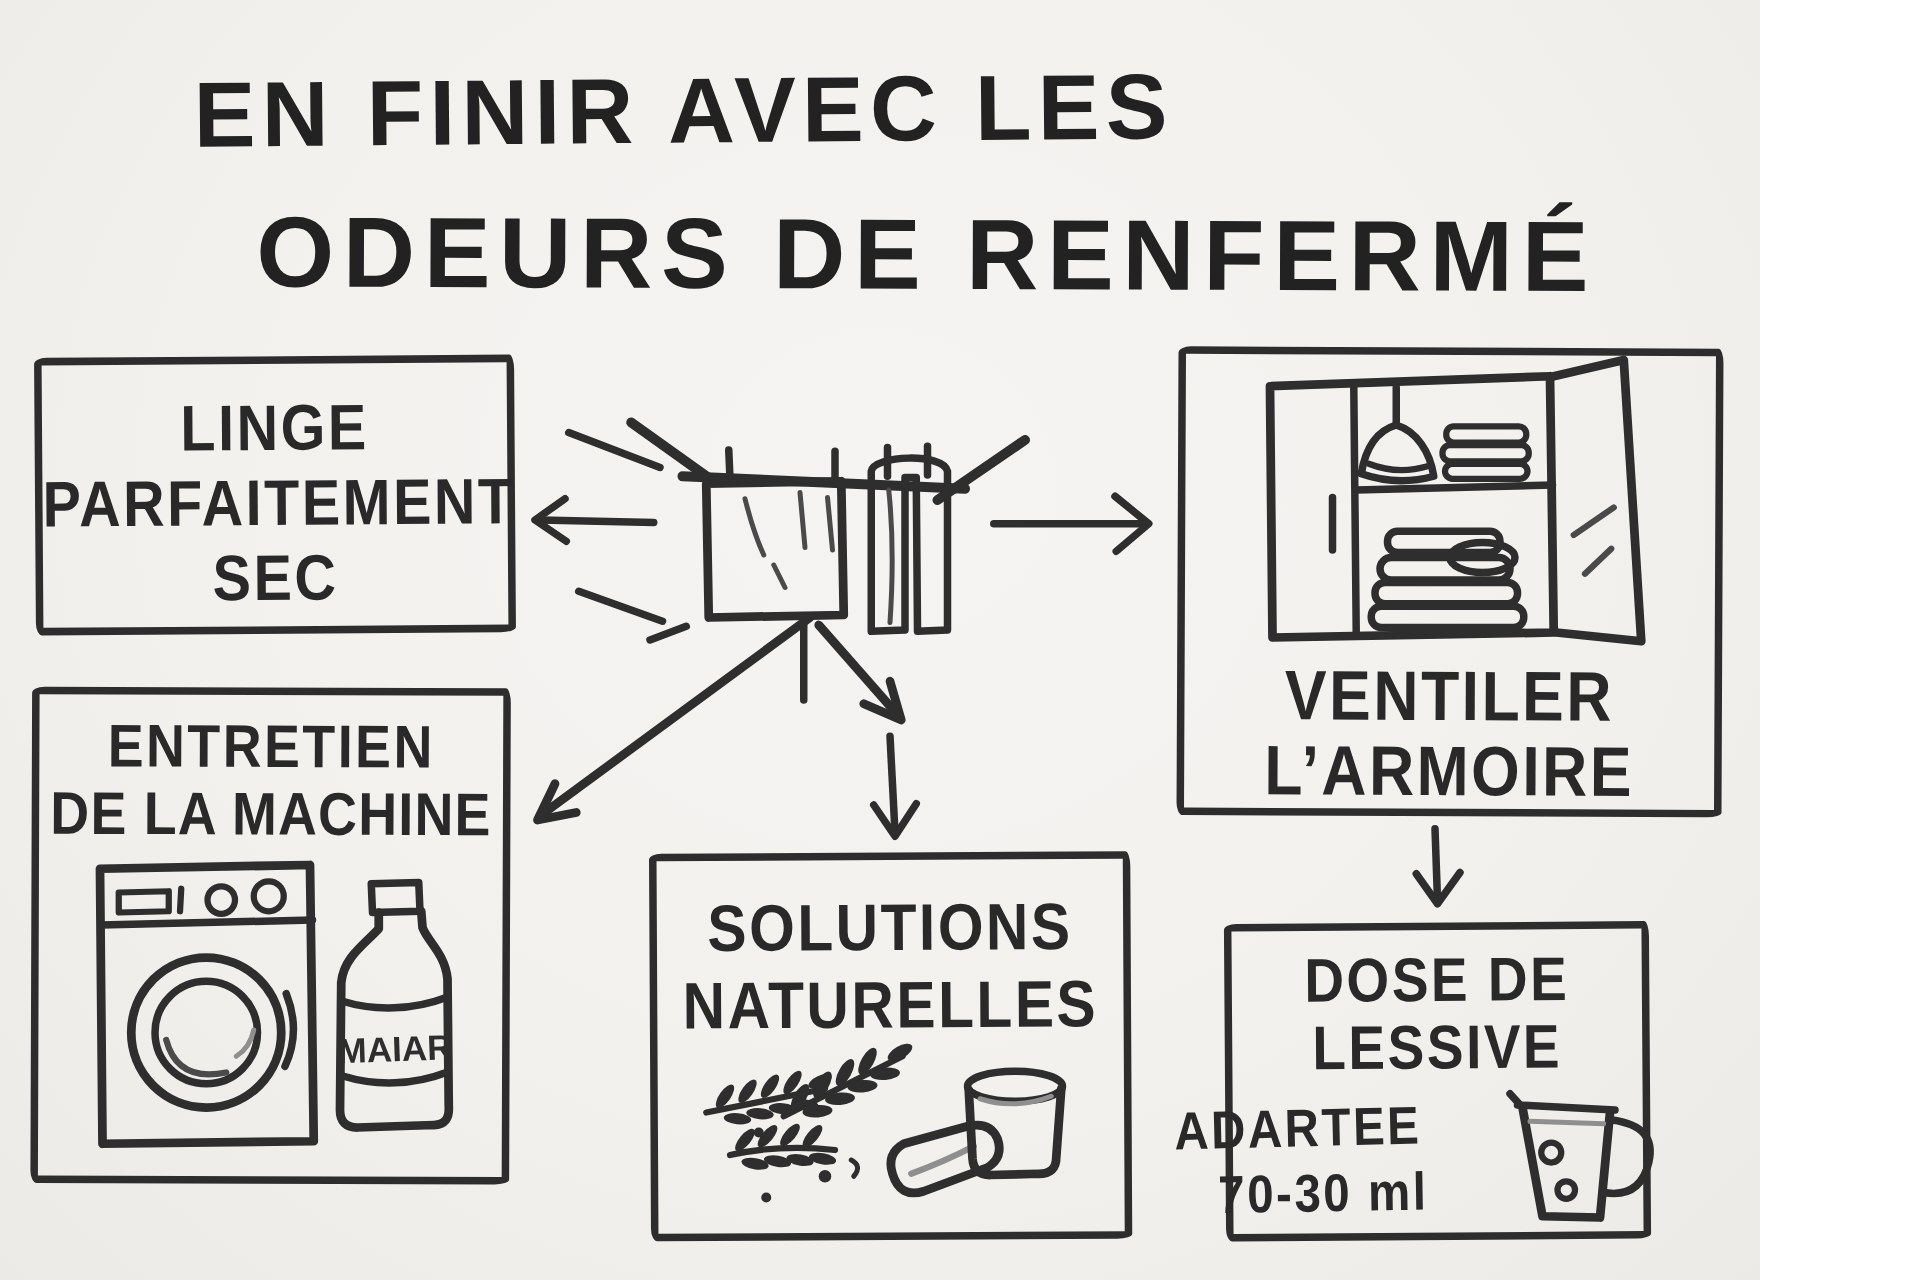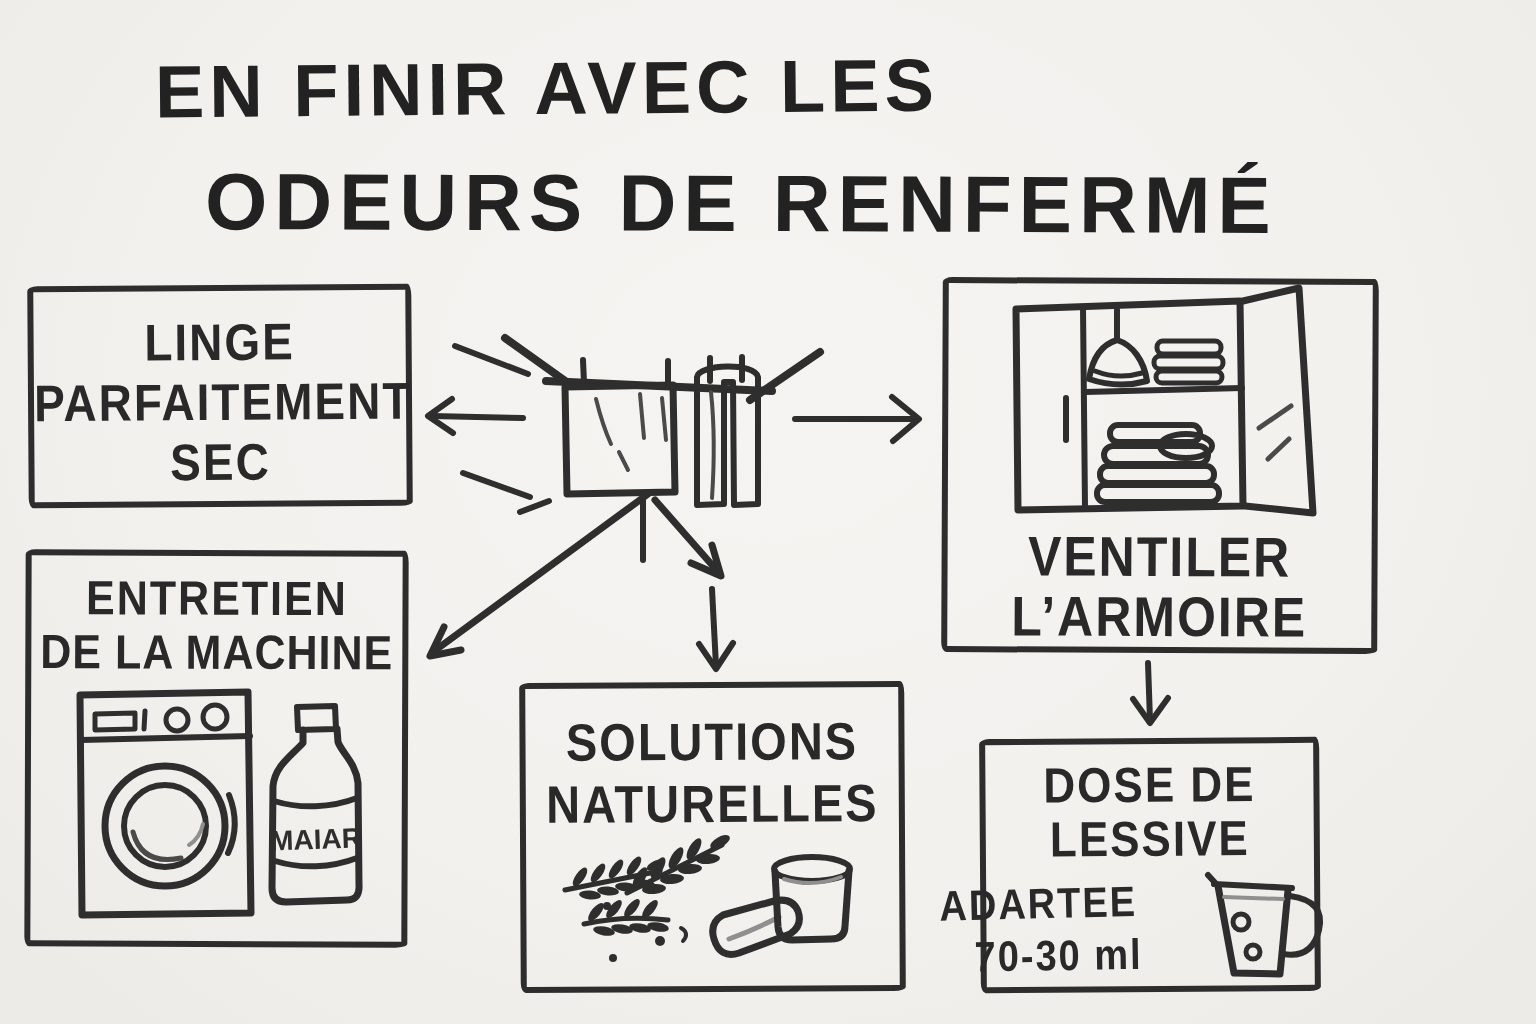--- a/index.html
+++ b/index.html
@@ -1,17 +1,17 @@
 <!DOCTYPE html>
 <html><head>
 <meta charset="utf-8">
 <style>
   html,body{margin:0;padding:0;}
   #canvas{
-    position:relative; width:1536px; height:1024px; overflow:hidden;
+    position:relative; width:1408px; height:1024px; overflow:hidden;
     background: radial-gradient(ellipse at 50% 38%, #f5f4f2 0%, #f2f1ee 55%, #eceae7 100%);
     font-family:"Liberation Sans", sans-serif;
     color:#262626;
   }
   .ttl{
     position:absolute; font-weight:700; color:#222;
     letter-spacing:5px; white-space:nowrap;
   }
   .box{
     position:absolute; box-sizing:border-box;

